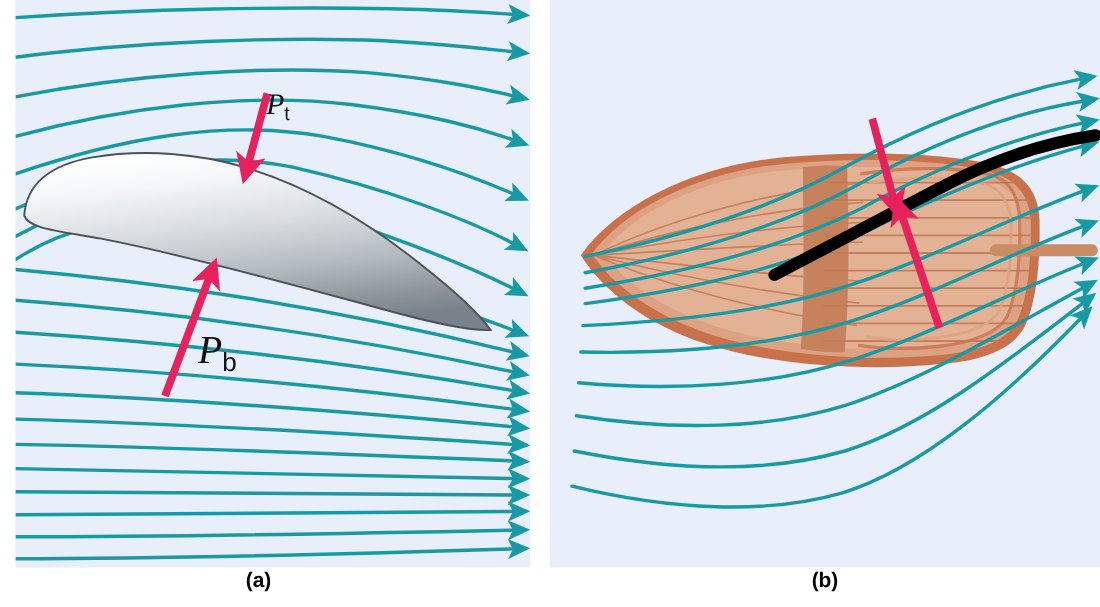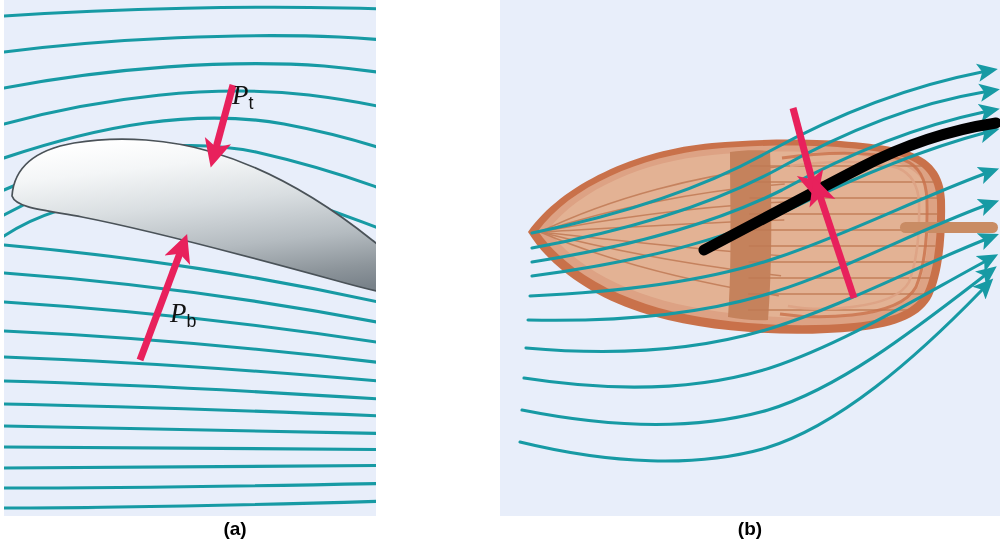--- a/index.html
+++ b/index.html
@@ -15,21 +15,21 @@
     font-family: "Liberation Sans", sans-serif;
     overflow: hidden;
   }
   .panel {
     position: absolute;
     top: 0;
     height: 516px;
     background: #e8eefa;
     overflow: hidden;
   }
-  #panel-a { left: 4px; width: 372px; }
+  #panel-a { left: 14px; width: 468px; }
   #panel-b { left: 500px; width: 500px; }
   .panel svg { position: absolute; left: 0; top: 0; display: block; }
   .panel-caption {
     position: absolute;
     top: 518px;
     text-align: center;
     font-size: 19px;
     font-weight: bold;
     color: #000000;
     font-family: "Liberation Sans", sans-serif;
@@ -49,21 +49,21 @@
   }
   .flabel .sub {
     font-style: normal;
     font-size: 0.66em;
     font-family: "Liberation Sans", sans-serif;
     vertical-align: baseline;
     position: relative;
     top: 0.30em;
   }
   #label-pt { left: 228px; top: 82px; font-size: 27px; }
-  #label-pb { left: 166px; top: 300px; font-size: 27px; }
+  #label-pb { left: 166px; top: 300px; font-size: 36px; }
 </style>
 </head>
 <body>
 
 <div id="figure">
 
   <div class="panel" id="panel-a">
     <svg width="468" height="516" viewBox="0 0 468 516">
       <defs>
         <linearGradient id="afGrad" x1="0.25" y1="0" x2="0.55" y2="1">

